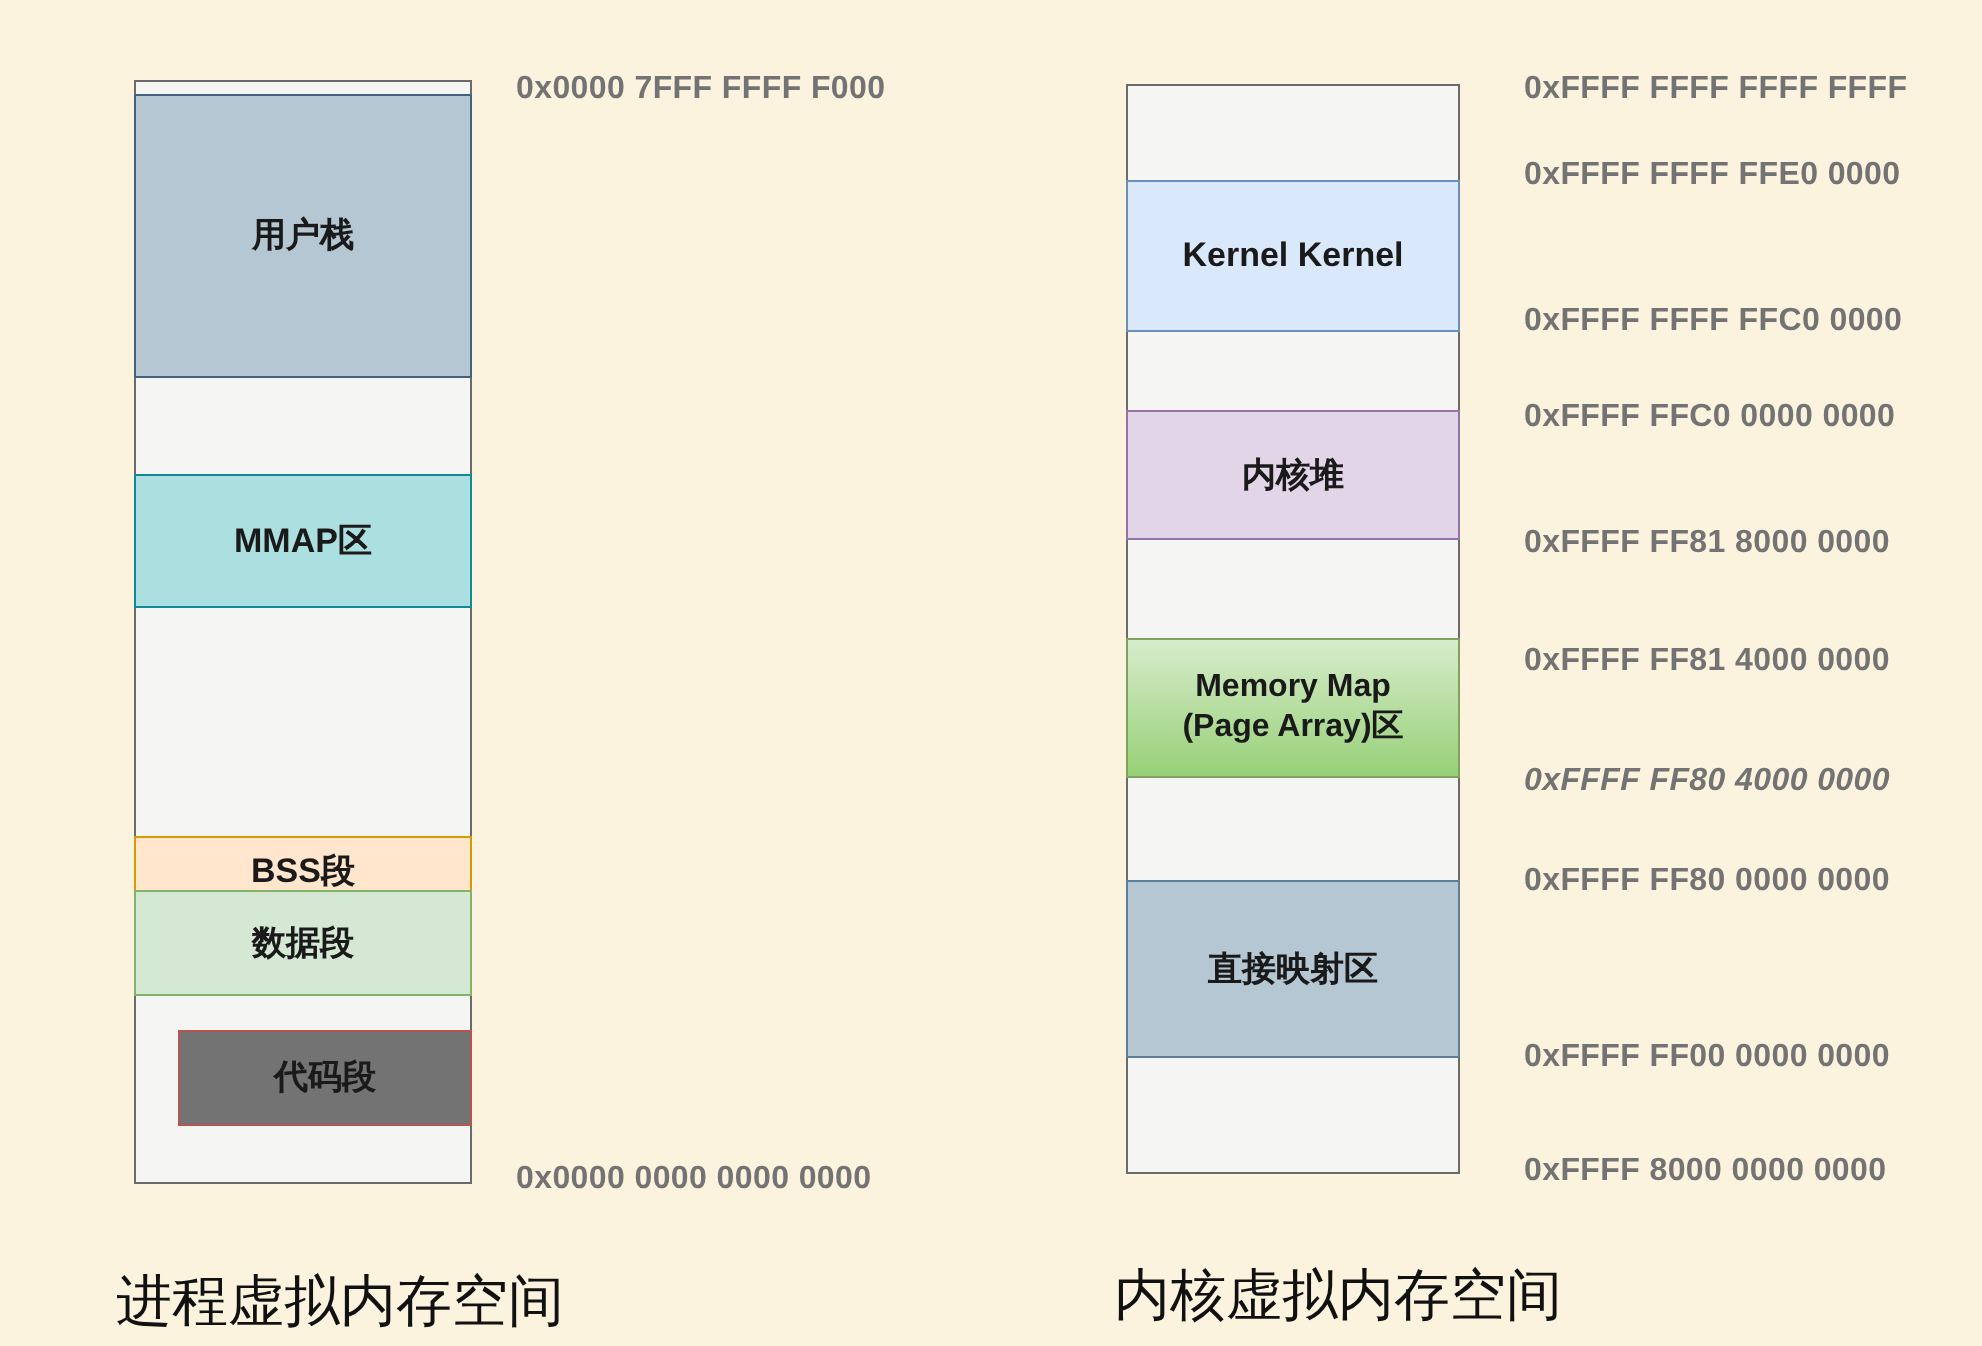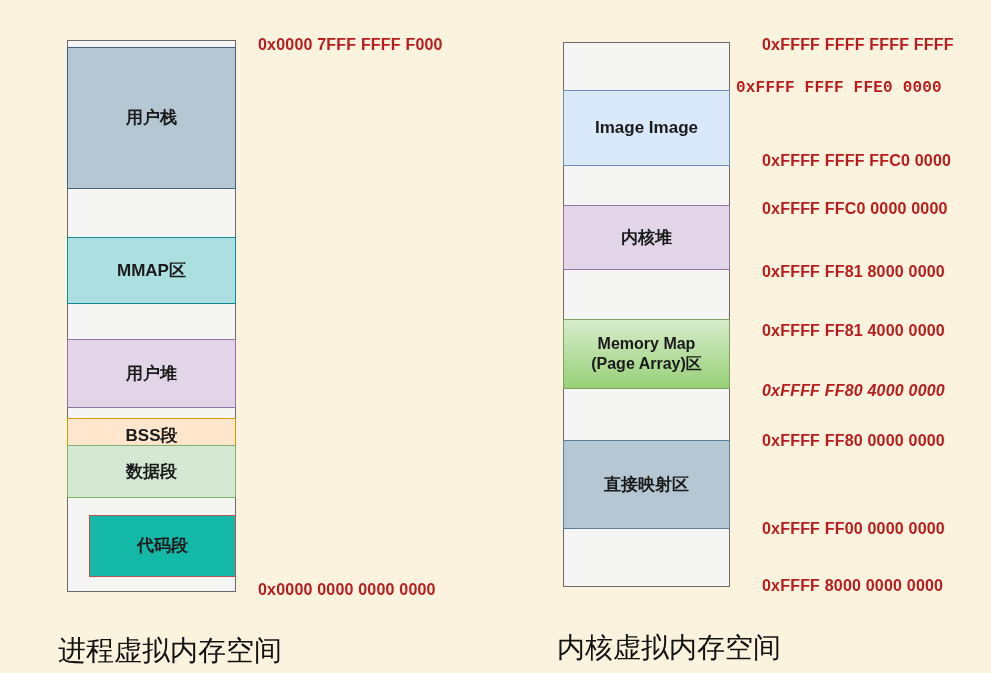--- a/index.html
+++ b/index.html
@@ -29,21 +29,21 @@
     font-weight:bold;
     color:#1a1a1a;
     line-height:1.25;
   }
   .segment .seg-line{font-size:17px;}
   .segment.two-line .seg-line{font-size:16px;}
   .addr{
     position:absolute;
     font-weight:bold;
     font-size:16px;
-    color:#b91c1c;
+    color:#737373;
     white-space:nowrap;
     letter-spacing:0.2px;
   }
   .col-title{
     position:absolute;
     font-weight:normal;
     font-size:28px;
     color:#111111;
     white-space:nowrap;
   }
@@ -53,55 +53,52 @@
 
 <div class="canvas" style="background: rgb(252, 243, 223);">
   <section>
       <div class="membox" style="left: 67px; top: 40px; width: 169px; height: 552px; background: rgb(245, 245, 244); border-color: rgb(107, 107, 107);">
         <div class="segment" style="top: 196px; height: 67px; border-color: rgb(15, 138, 150); background: rgb(172, 224, 224);">
           <span class="seg-line">MMAP区</span>
         </div>
         <div class="segment" style="top: 6px; height: 142px; border-color: rgb(65, 99, 127); background: rgb(181, 199, 211);">
           <span class="seg-line">用户栈</span>
         </div>
-        <div class="segment" style="top: 298px; height: 69px; border-color: rgb(150, 115, 166); background: rgb(225, 213, 231);">
-          <span class="seg-line">用户堆</span>
-        </div>
         <div class="segment" style="top: 377px; height: 35px; border-color: rgb(215, 155, 0); background: rgb(255, 230, 204);">
           <span class="seg-line">BSS段</span>
         </div>
         <div class="segment" style="top: 404px; height: 53px; border-color: rgb(130, 179, 102); background: rgb(213, 232, 212);">
           <span class="seg-line">数据段</span>
         </div>
-        <div class="segment" style="top: 474px; height: 62px; border-color: rgb(184, 84, 80); background: #14b8a6; margin-left: 22px;">
+        <div class="segment" style="top: 474px; height: 48px; border-color: rgb(184, 84, 80); background: #737373; margin-left: 22px;">
           <span class="seg-line">代码段</span>
         </div>
       </div>
       <div class="addr" style="left: 258px; top: 36px;">0x0000 7FFF FFFF F000</div>
       <div class="addr" style="left: 258px; top: 581px;">0x0000 0000 0000 0000</div>
       <div class="col-title" style="left: 58px; top: 632px;">进程虚拟内存空间</div>
     </section>
   <section>
       <div class="membox" style="left: 563px; top: 42px; width: 167px; height: 545px; background: rgb(245, 245, 244); border-color: rgb(107, 107, 107);">
         <div class="segment" style="top: 47px; height: 76px; border-color: rgb(108, 142, 191); background: rgb(218, 232, 252);">
-          <span class="seg-line">Image Image</span>
+          <span class="seg-line">Kernel Kernel</span>
         </div>
         <div class="segment" style="top: 162px; height: 65px; border-color: rgb(150, 115, 166); background: rgb(225, 213, 231);">
           <span class="seg-line">内核堆</span>
         </div>
         <div class="segment two-line" style="top: 276px; height: 70px; border-color: rgb(127, 163, 92); background: linear-gradient(rgb(215, 236, 203) 0%, rgb(151, 208, 119) 100%);">
           <span class="seg-line">Memory Map</span>
           <span class="seg-line">(Page Array)区</span>
         </div>
         <div class="segment" style="top: 397px; height: 89px; border-color: rgb(92, 127, 153); background: rgb(181, 199, 211);">
           <span class="seg-line">直接映射区</span>
         </div>
       </div>
       <div class="addr" style="left: 762px; top: 36px;">0xFFFF FFFF FFFF FFFF</div>
-      <div class="addr" style="left: 736px; top: 79px; font-family: Liberation Mono, monospace;">0xFFFF FFFF FFE0 0000</div>
+      <div class="addr" style="left: 762px; top: 79px;">0xFFFF FFFF FFE0 0000</div>
       <div class="addr" style="left: 762px; top: 152px;">0xFFFF FFFF FFC0 0000</div>
       <div class="addr" style="left: 762px; top: 200px;">0xFFFF FFC0 0000 0000</div>
       <div class="addr" style="left: 762px; top: 263px;">0xFFFF FF81 8000 0000</div>
       <div class="addr" style="left: 762px; top: 322px;">0xFFFF FF81 4000 0000</div>
       <div class="addr" style="left: 762px; top: 382px; font-style: italic;">0xFFFF FF80 4000 0000</div>
       <div class="addr" style="left: 762px; top: 432px;">0xFFFF FF80 0000 0000</div>
       <div class="addr" style="left: 762px; top: 520px;">0xFFFF FF00 0000 0000</div>
       <div class="addr" style="left: 762px; top: 577px;">0xFFFF 8000 0000 0000</div>
       <div class="col-title" style="left: 557px; top: 629px; text-align: center;">内核虚拟内存空间</div>
     </section>

